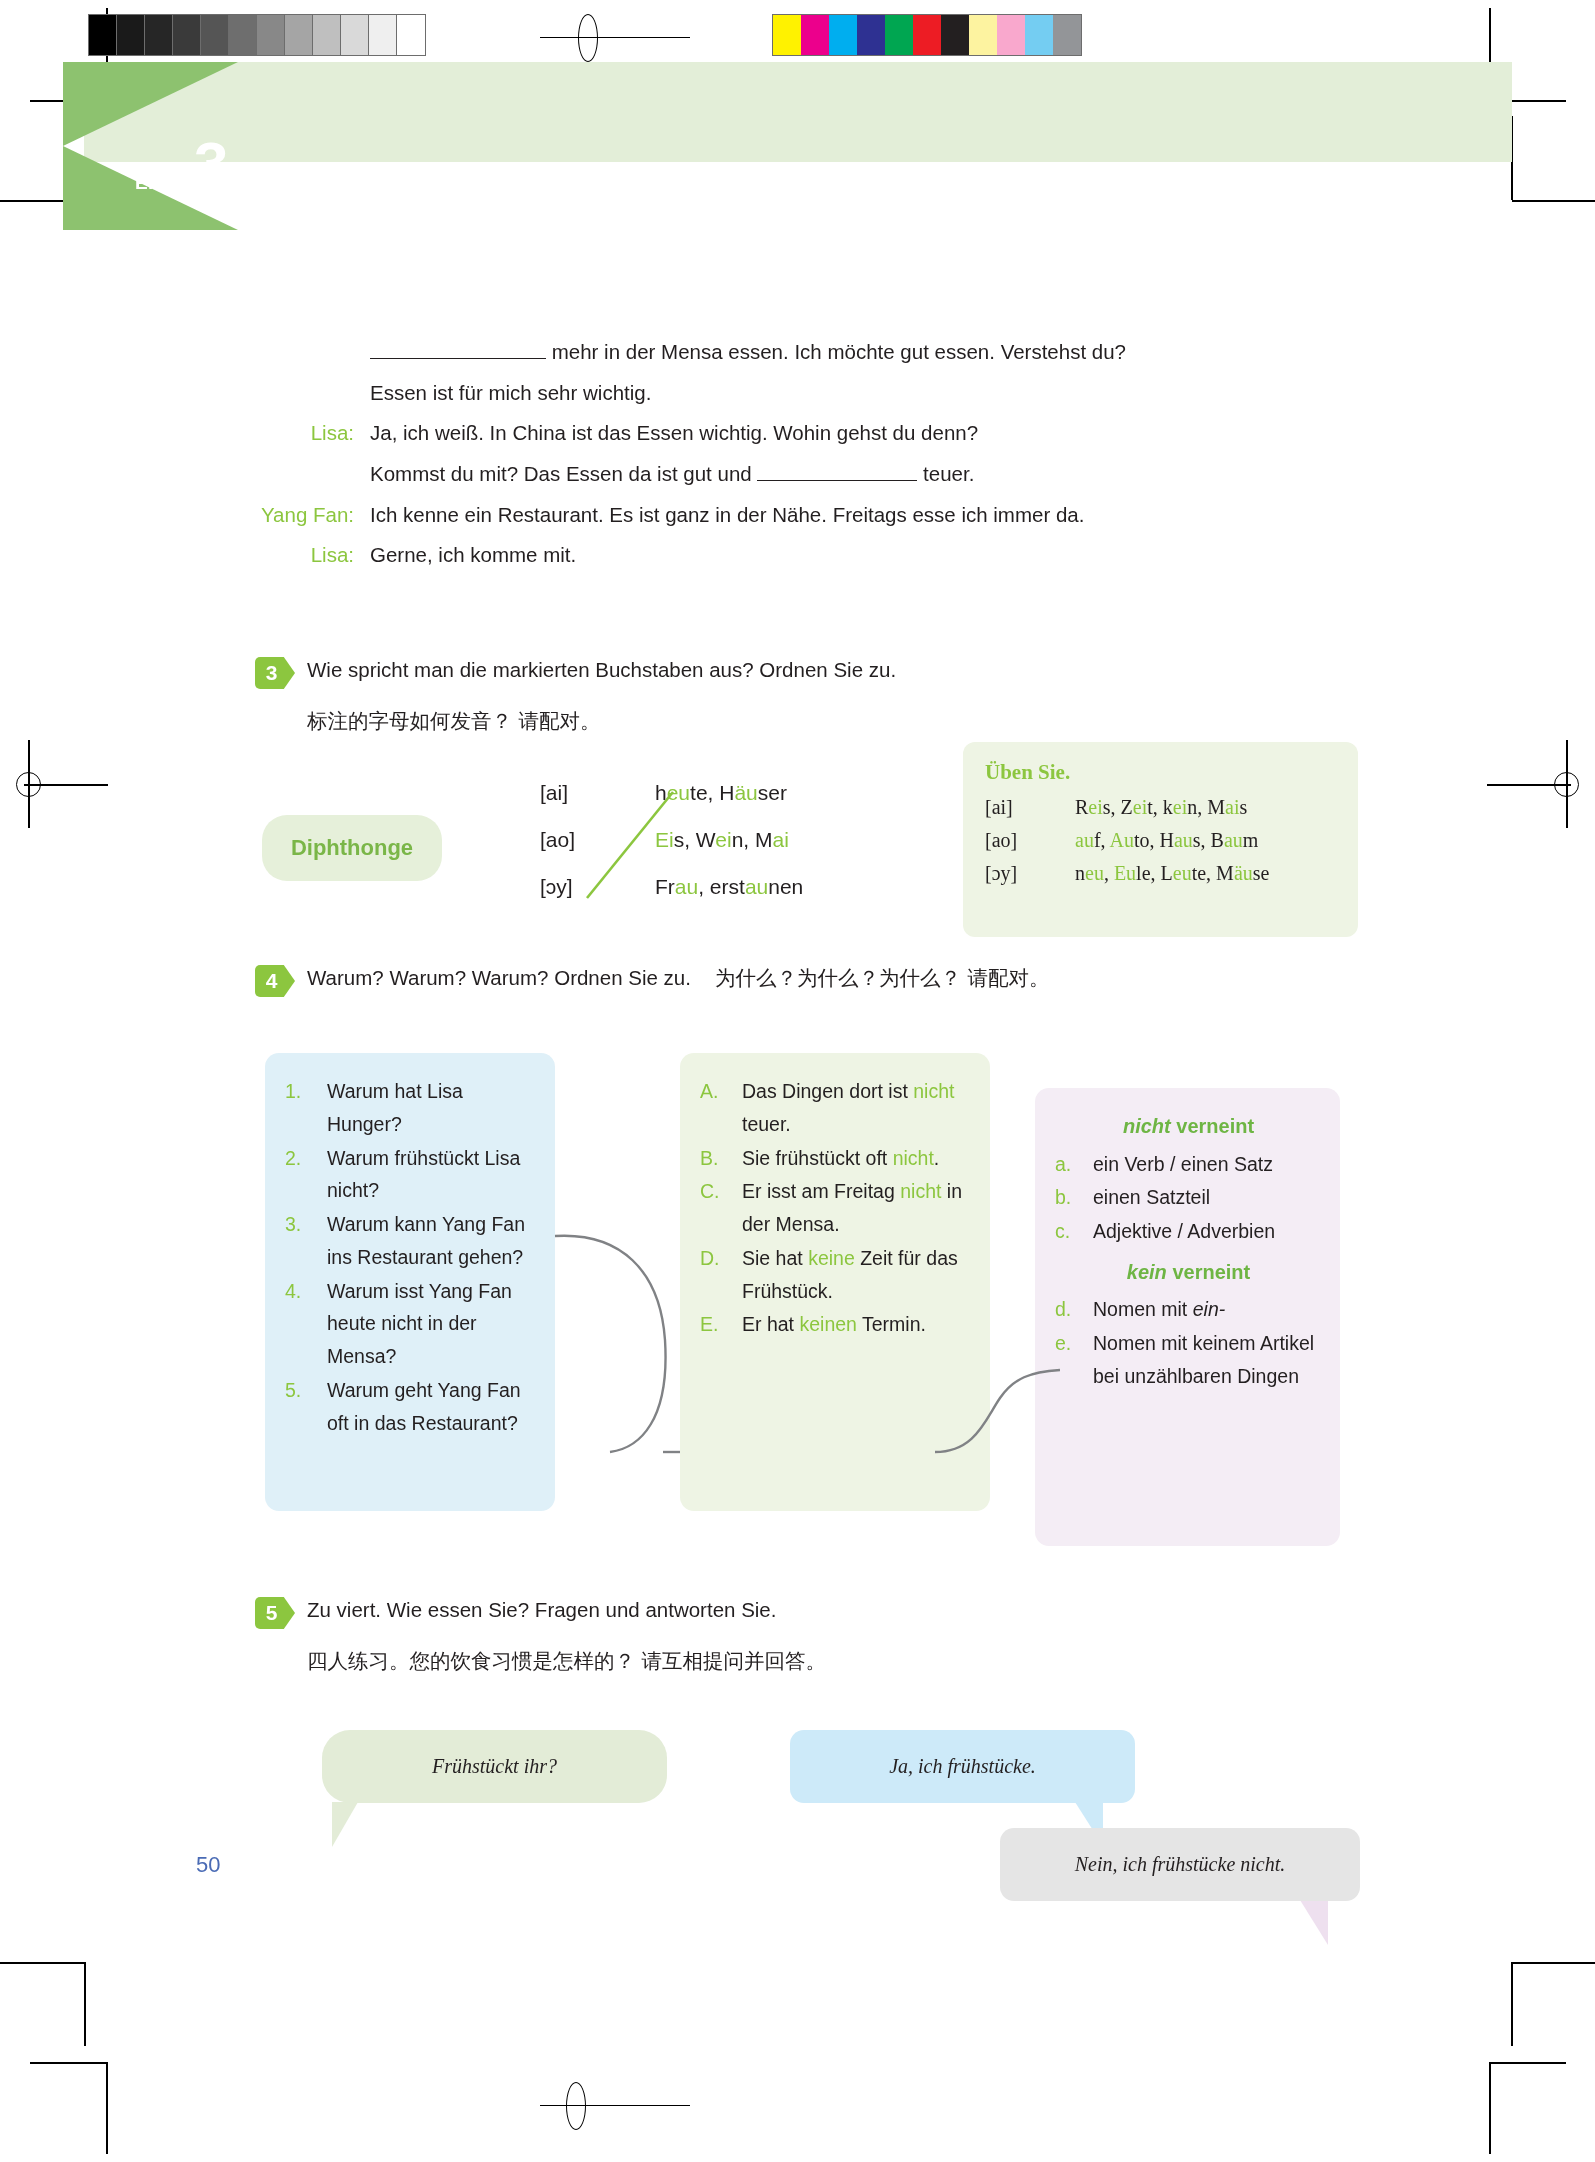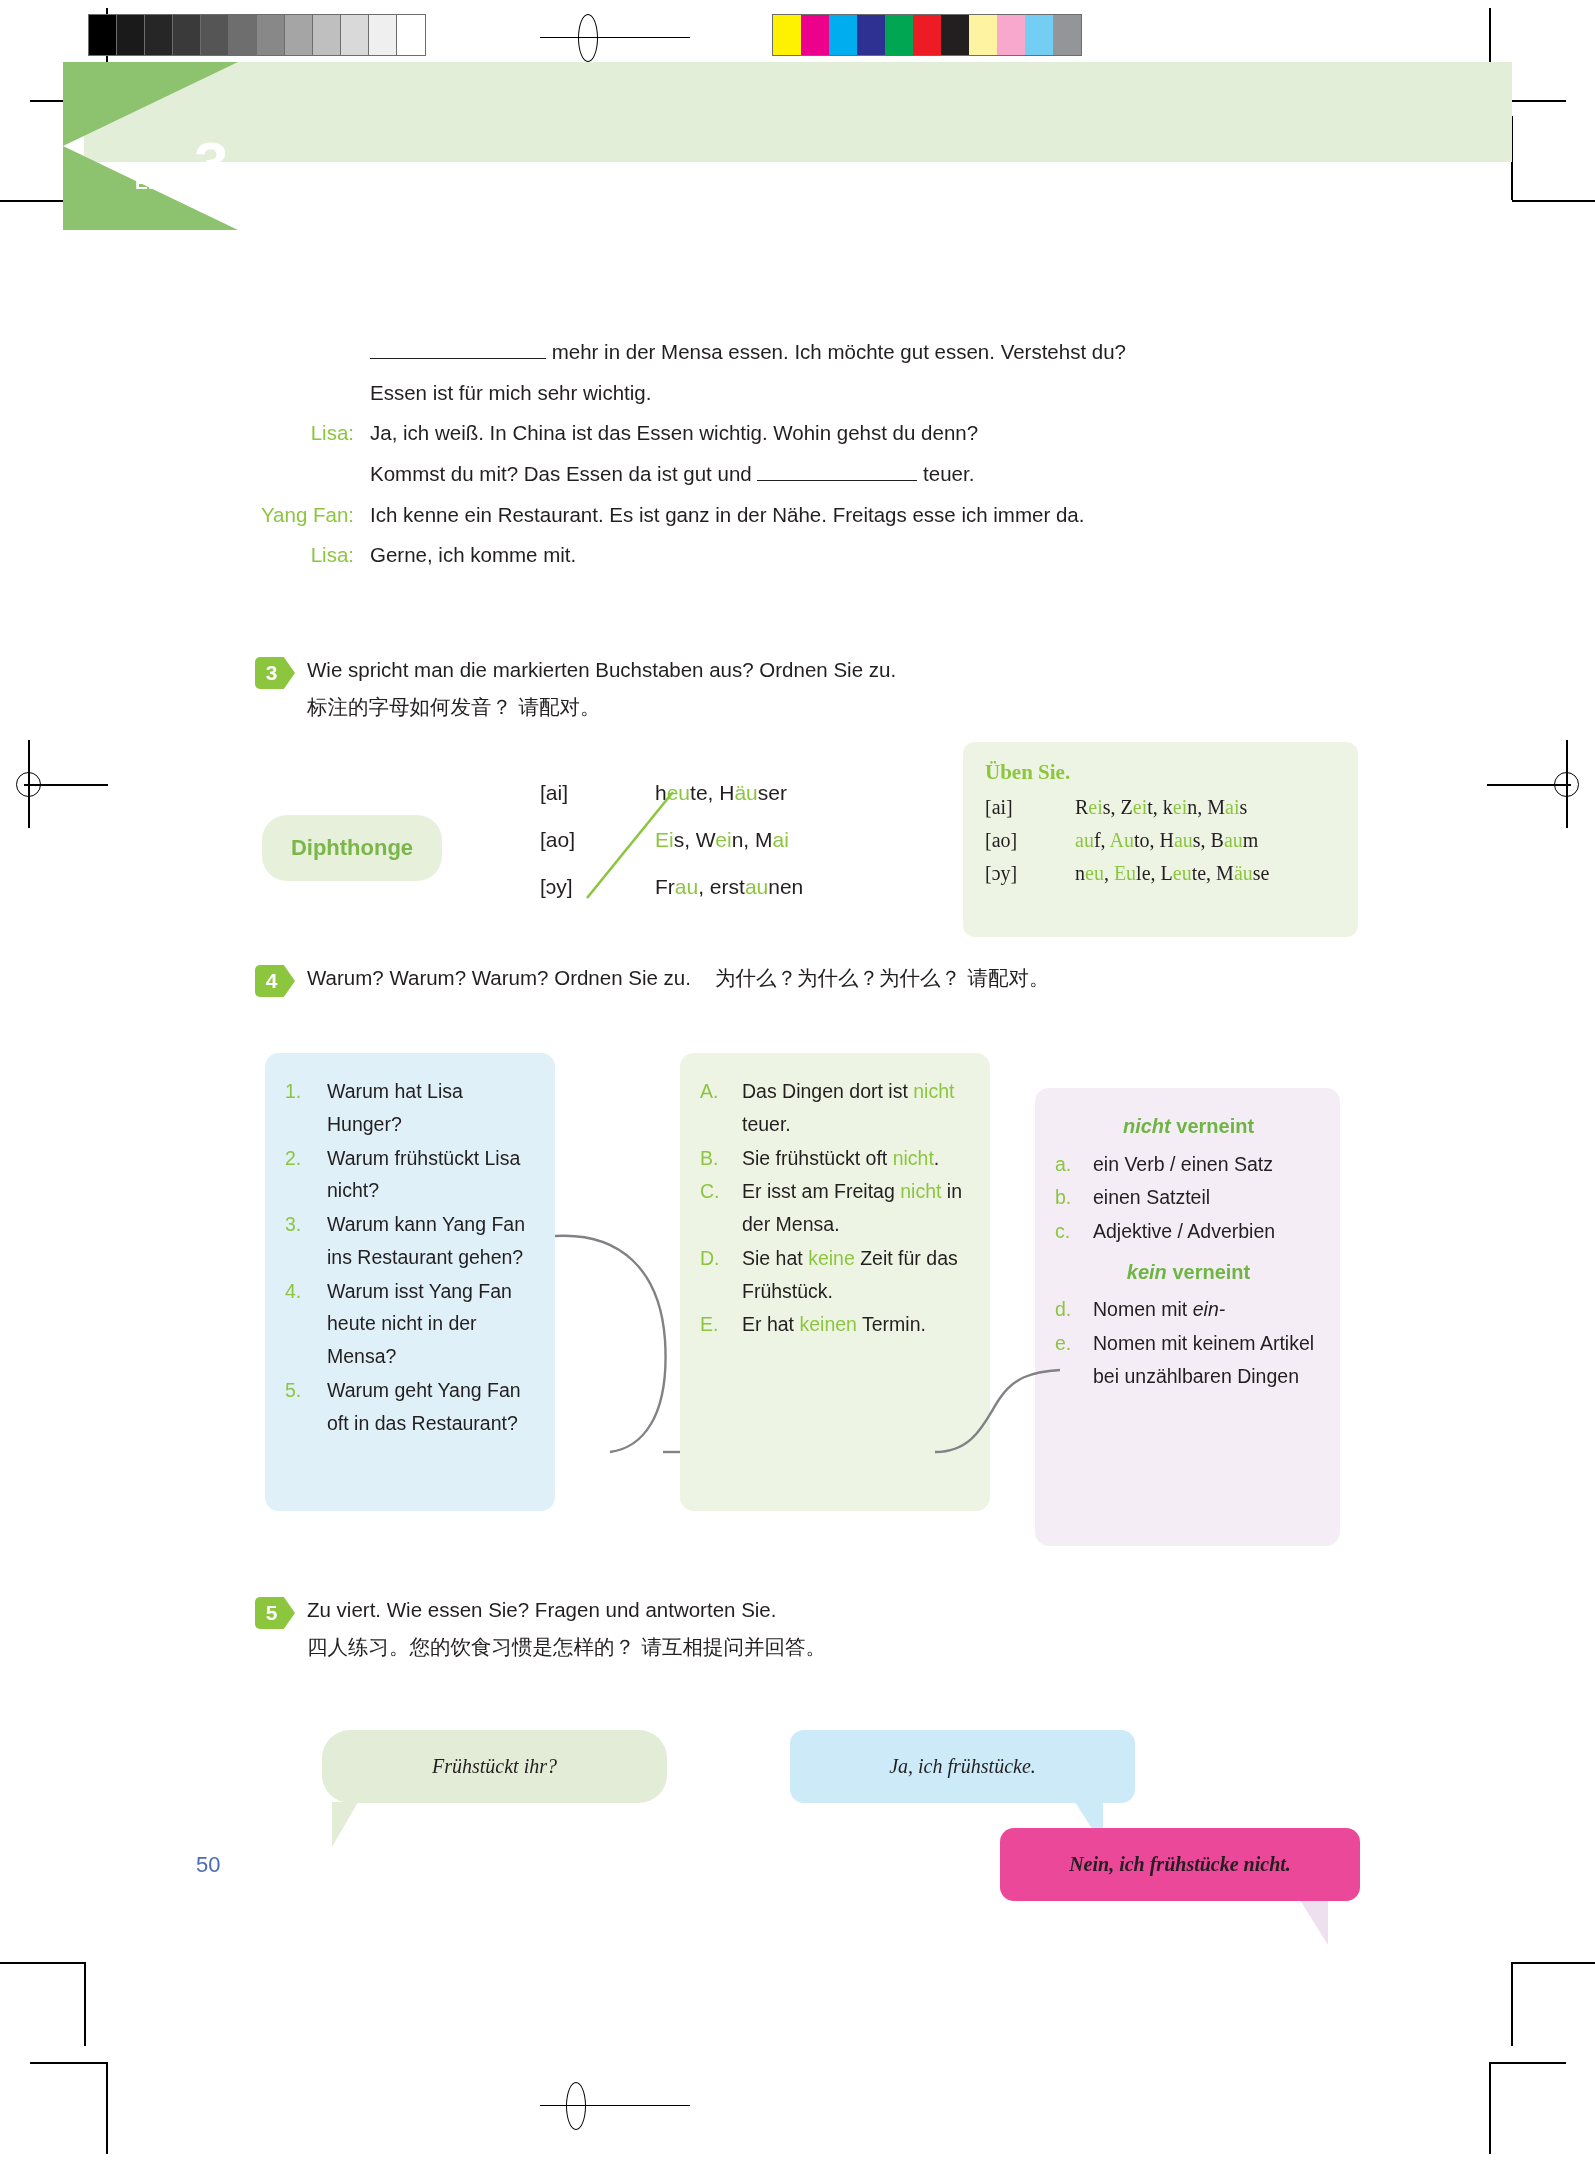--- a/index.html
+++ b/index.html
@@ -68,21 +68,21 @@
     width:40px; height:32px;
     background:#8cc63f;
     border-radius:5px 0 0 5px;
     clip-path:polygon(0 0, 72% 0, 100% 50%, 72% 100%, 0 100%);
     color:#fff; font-size:21px; font-weight:bold;
     display:flex; align-items:center; justify-content:center;
     padding-right:7px;
   }
   .ex-lines { margin-left:52px; }
   .ex-l1 { font-size:20.5px; color:#231f20; line-height:1.45; }
-  .ex-l2 { font-size:20.5px; color:#231f20; line-height:1.6; margin-top:6px; }
+  .ex-l2 { font-size:20.5px; color:#231f20; line-height:1.6; margin-top:20px; }
   .ex-l1 b, .ex-l2 b { font-weight:normal; }
   .cn { font-family:"DejaVu Sans", sans-serif; }
 
   
   .diph-pill {
     position:absolute; left:262px; top:815px;
     width:180px; height:66px; border-radius:25px;
     background:#e6f0da;
     display:flex; align-items:center; justify-content:center;
     color:#7ab648; font-size:22px; font-weight:bold;
@@ -121,21 +121,21 @@
   }
   .p-head i { font-style:italic; }
   .connectors { position:absolute; left:0; top:0; pointer-events:none; }
 
   
   .bub { position:absolute; border-radius:14px; font-family:"Liberation Serif", serif;
          font-style:italic; font-size:20px; color:#231f20;
          display:flex; align-items:center; }
   .bub-g { left:322px;  top:1730px; width:345px; height:73px; background:#e3ecd7; justify-content:center;border-radius:28px; }
   .bub-b { left:790px;  top:1730px; width:345px; height:73px; background:#cdeaf9; justify-content:center; }
-  .bub-p { left:1000px; top:1828px; width:360px; height:73px; background:#ec4899; justify-content:center;font-weight:bold; }
+  .bub-p { left:1000px; top:1828px; width:360px; height:73px; background:#e5e5e5; justify-content:center; }
   .tail { position:absolute; width:0; height:0; }
   .tail-g { left:332px;  top:1802px; border-left:26px solid #e3ecd7; border-bottom:45px solid transparent; }
   .tail-b { left:1075px; top:1802px; border-right:28px solid #cdeaf9; border-bottom:44px solid transparent; }
   .tail-p { left:1300px; top:1900px; border-right:28px solid #eee0ef; border-bottom:45px solid transparent; }
 
   .pageno { position:absolute; left:196px; top:1852px; font-size:22px; color:#4a6bb5; }
 </style>
 </head>
 <body>
 

